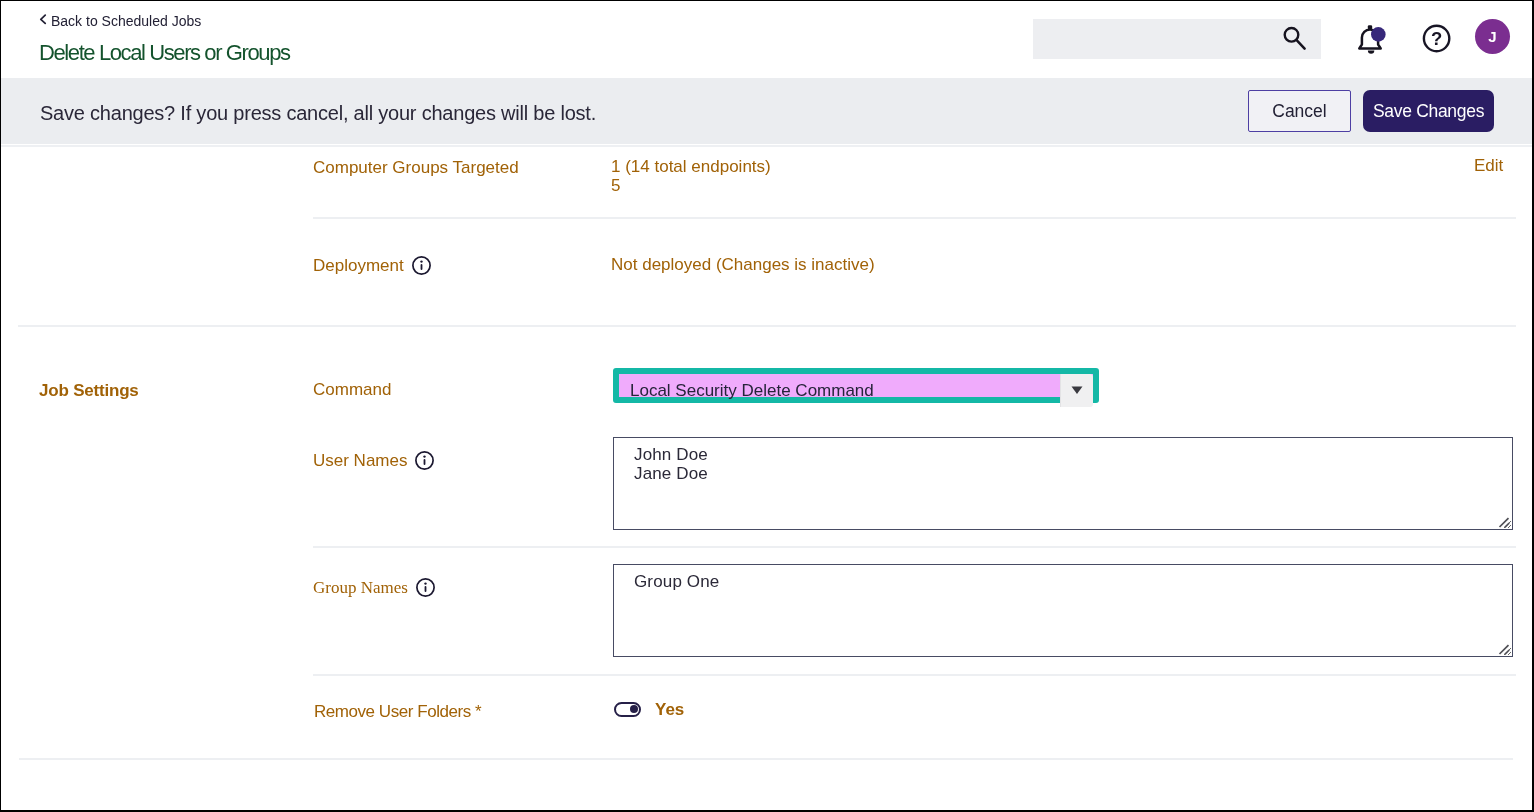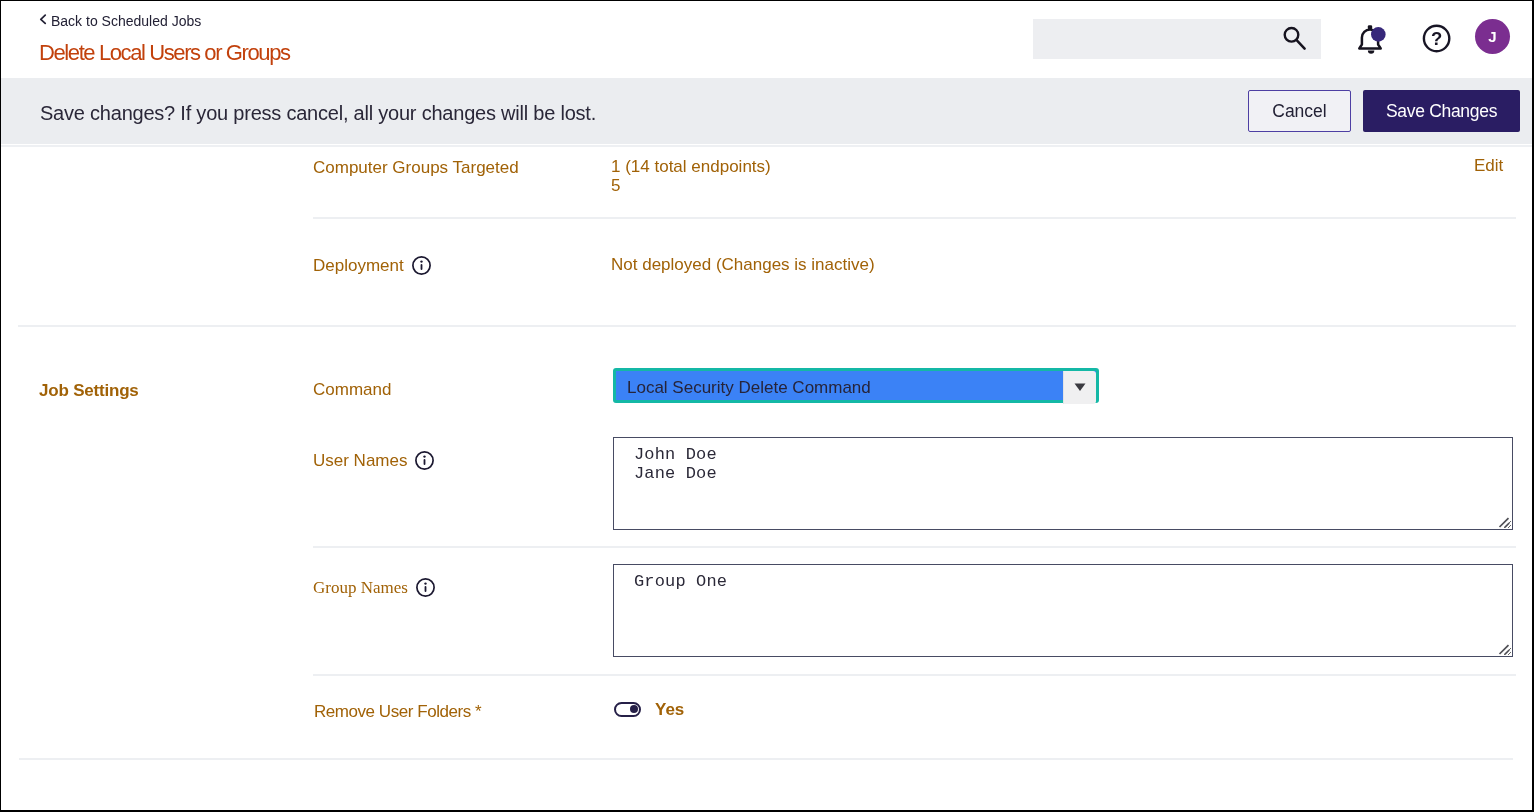--- a/index.html
+++ b/index.html
@@ -1,47 +1,47 @@
 <!DOCTYPE html>
 <html><head>
 <meta charset="utf-8">
 <style>
   * { margin:0; padding:0; box-sizing:border-box; }
   html,body { width:1534px; height:812px; background:#fff; overflow:hidden; }
   body { font-family:"Liberation Sans", sans-serif; color:#232135; }
   .abs { position:absolute; }
   .hdr-back { left:51px; top:13px; font-size:14px; color:#232135; }
-  .hdr-title { left:39px; top:40px; font-size:22px; color:#c2410c; letter-spacing:-1.4px; }
+  .hdr-title { left:39px; top:40px; font-size:22px; color:#14532d; letter-spacing:-1.4px; }
   .search { left:1033px; top:19px; width:288px; height:40px; background:#edeef1; }
   .savebar { left:1px; top:78px; width:1531px; height:66px; background:#ebedf0; }
   .savebar-line { left:1px; top:145px; width:1531px; height:2px; background:#eef0f3; }
   .savemsg { left:40px; top:102px; font-size:20px; letter-spacing:-0.22px; color:#2a2738; }
   .btn-cancel {
     left:1248px; top:90px; width:103px; height:42px;
     border:1px solid #4d3fa3; border-radius:2px; background:#f1f1f5;
     font-size:17.5px; color:#232135; text-align:center; line-height:40px;
   }
   .btn-save {
-    left:1363px; top:90px; width:157px; height:42px;
-    background:#2a1d63; border-radius:2px;
+    left:1363px; top:90px; width:131px; height:42px;
+    background:#2a1d63; border-radius:7px;
     font-size:17.5px; letter-spacing:-0.3px; color:#fff; text-align:center; line-height:42px;
   }
   .label, .val { font-size:17px; color:#a16207; letter-spacing:0; }
   .val { line-height:19px; }
   .divider { height:2px; background:#edeff2; }
   .bold { font-weight:bold; }
   textarea.ta {
     position:absolute; left:613px; width:900px; height:93px;
     border:1px solid #474b63; resize:vertical; padding:7px 10px 0 20px;
-    font-family:Liberation Mono, monospace; font-size:17px; line-height:19px;
+    font-family:Liberation Sans, sans-serif; font-size:17px; line-height:19px;
     letter-spacing:0.15px; color:#2b2938; background:#fff; outline:none; display:block;
   }
   .selectbox {
     left:613px; top:368px; width:486px; height:35px;
-    border:3px solid #14b8a6; border-radius:3px; background:#3b82f6;
+    border:6px solid #14b8a6; border-radius:3px; background:#f0abfc;
   }
   .selectbox .arrowbtn {
     position:absolute; right:0; top:0; width:33px; height:33px;
     background:#f0f0f1; border-left:1px solid #e3e3e5; border-radius:0 3px 3px 0;
   }
   .info-ic { display:inline-block; vertical-align:-4px; margin-left:8px; }
   .bframe { background:#000; }
 </style>
 </head>
 <body>

